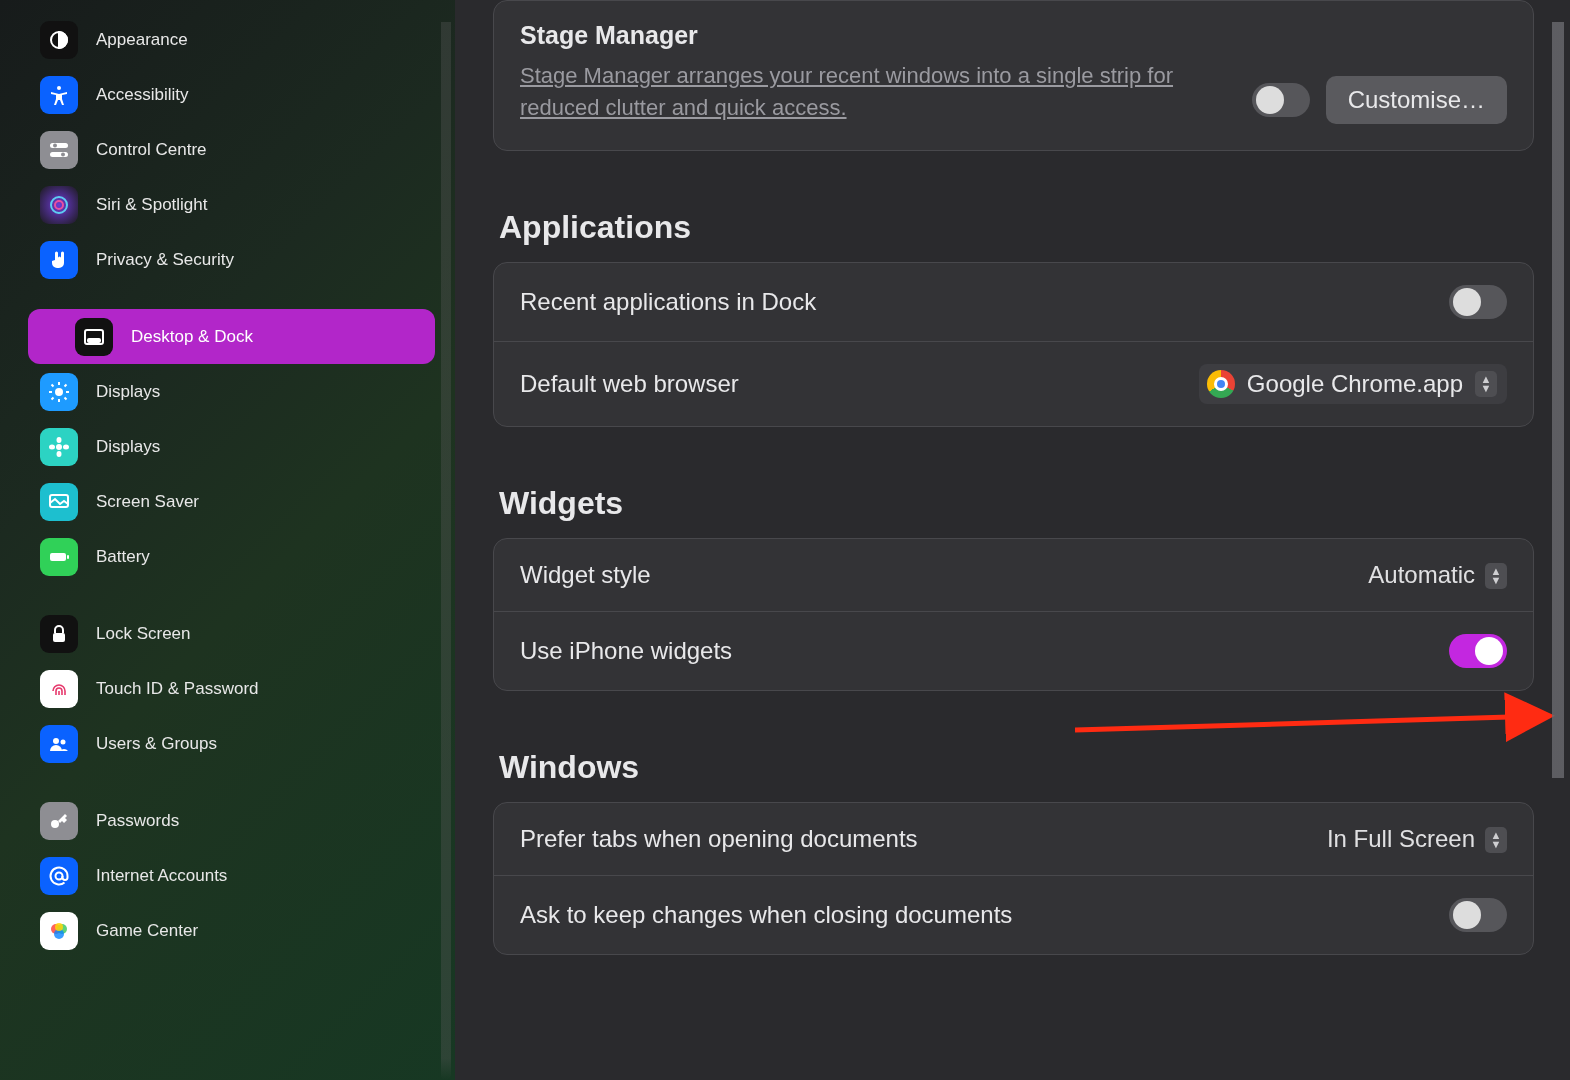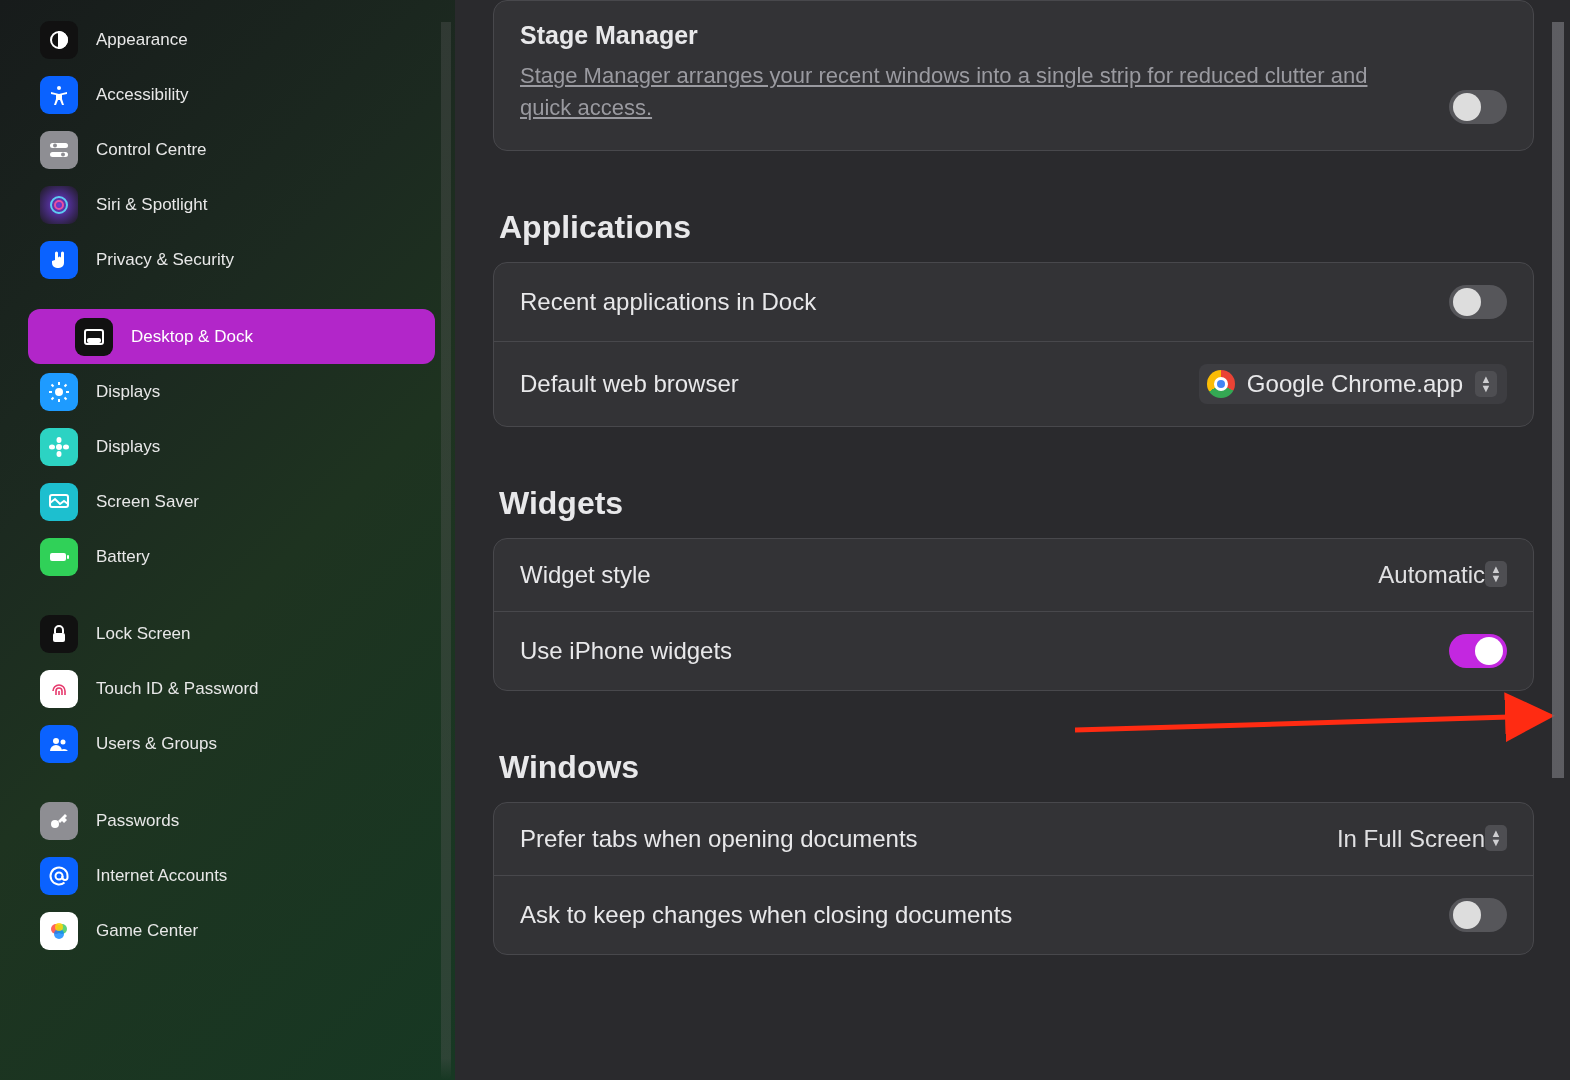--- a/index.html
+++ b/index.html
@@ -79,21 +79,21 @@
     position:absolute; top:3px; left:4px; width:28px;height:28px;border-radius:50%;
     background:#ddd;
   }
   .toggle.on{ background:#c327e0; }
   .toggle.on .knob{ left:auto; right:4px; background:#fff; }
   .chevrons{
     width:22px;height:26px;border-radius:5px;background:#4e4e52;
     display:flex;flex-direction:column;align-items:center;justify-content:center;
     gap:0px;color:#cfcfd2;font-size:11px;line-height:9px;
   }
-  .select-plain{ display:flex; align-items:flex-start; color:#e0e0e2; font-size:24px; font-weight:500;}
+  .select-plain{ display:flex; align-items:flex-end; gap:10px; color:#e0e0e2; font-size:24px; font-weight:500;}
   .chrome-chip{
     display:flex;align-items:center;gap:12px;background:#3d3d41;border-radius:8px;padding:6px 10px 6px 8px;
   }
   .chrome-icon{width:28px;height:28px;border-radius:50%;background:conic-gradient(#ea4335 0 33%,#34a853 33% 66%,#fbbc05 66% 100%);position:relative;}
   .chrome-icon::after{content:"";position:absolute;inset:7px;border-radius:50%;background:#fff;}
   .chrome-icon::before{content:"";position:absolute;inset:10px;border-radius:50%;background:#4285f4;z-index:2;}
 
   
   .arrow-annot{
     position:absolute; pointer-events:none;
@@ -290,20 +290,21 @@
   <div class="card" style="margin-top:0">
     <div class="stage-row">
       <div class="stage-text">
         <div class="stage-title">Stage Manager</div>
         <div class="subtle">Stage Manager arranges your recent windows into a single strip for reduced clutter and quick access.</div>
       </div>
       <div class="stage-controls">
         <div class="toggle">
             <div class="knob"></div>
           </div>
+        <button class="btn">Customise…</button>
       </div>
     </div>
   </div>
 
   <div class="section-title">Applications</div>
   <div class="card">
     <div class="row">
       <span>Recent applications in Dock</span>
       <div class="toggle">
           <div class="knob"></div>

